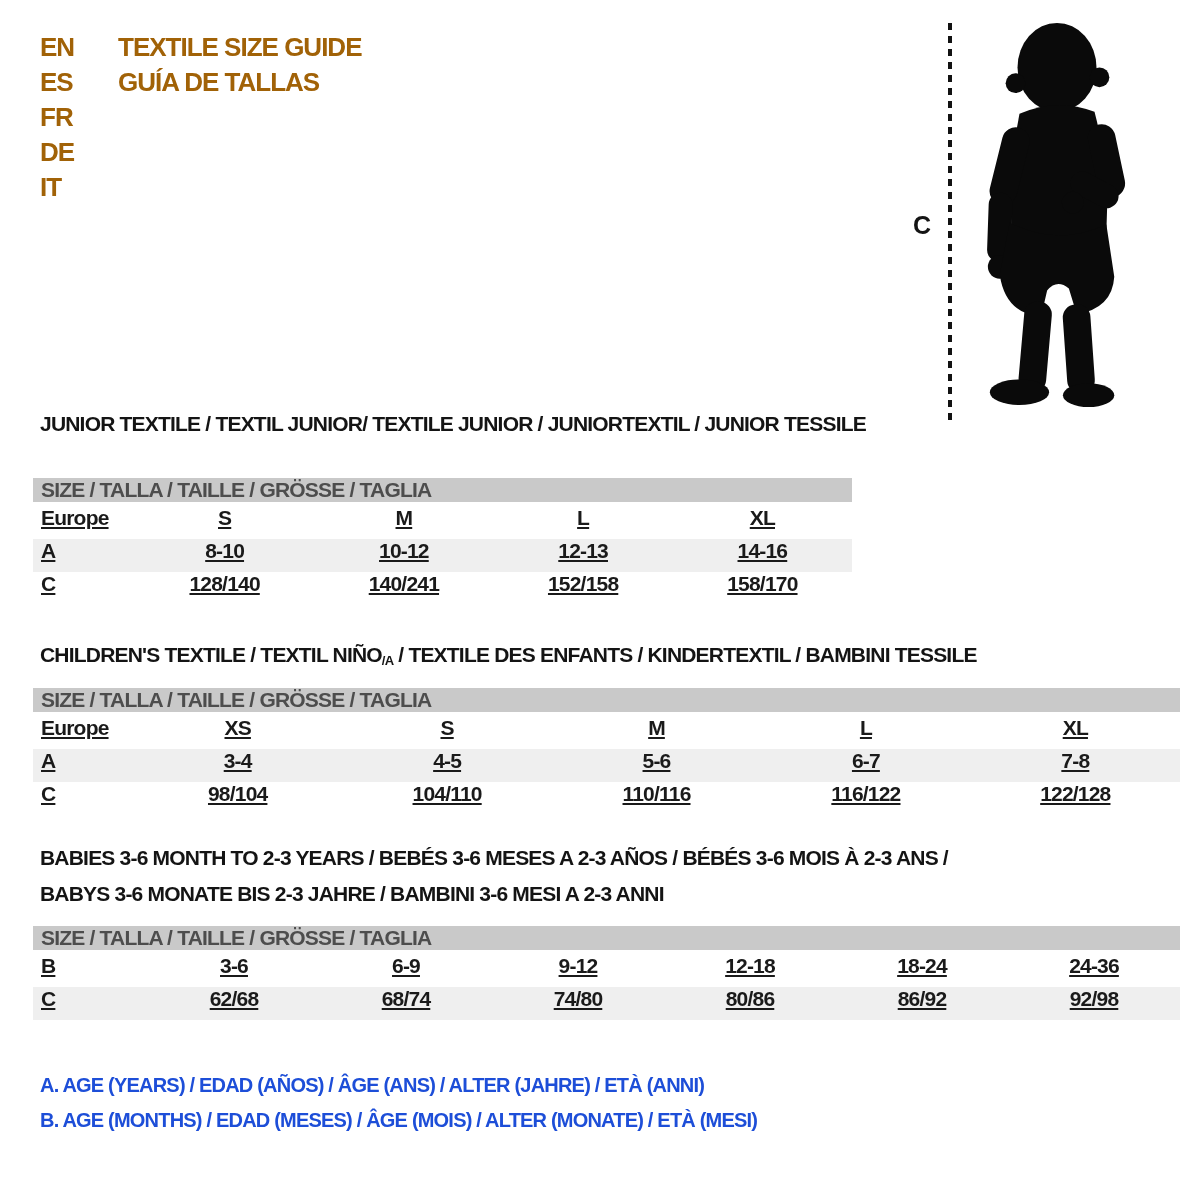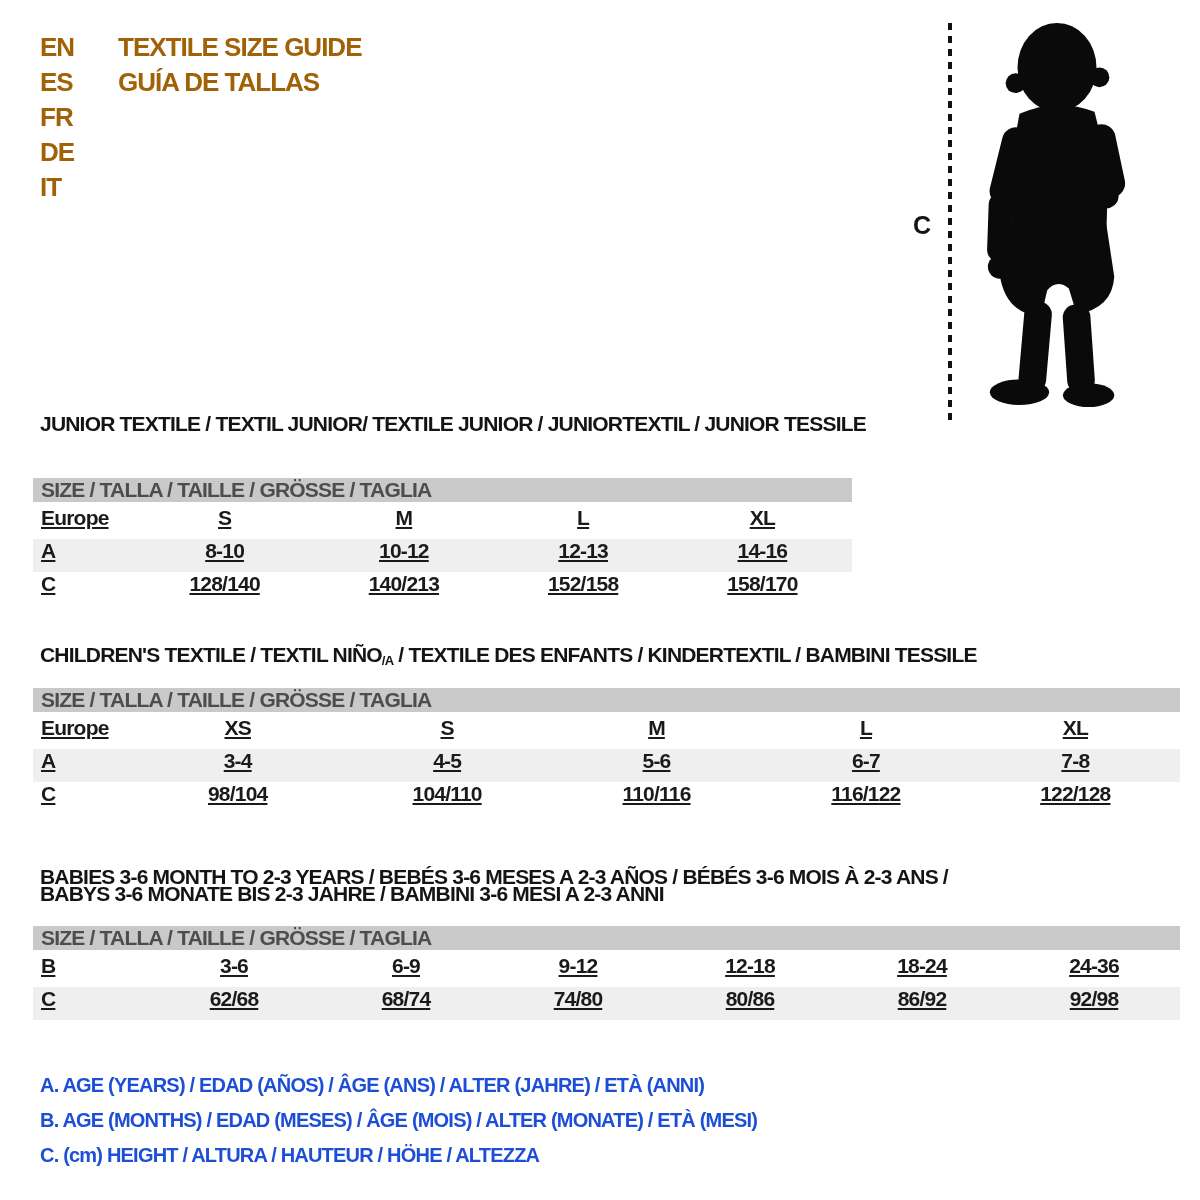--- a/index.html
+++ b/index.html
@@ -131,21 +131,21 @@
     <div class="t-row shade">
       <span class="t-label">A</span>
       <span class="t-cell">8-10</span>
       <span class="t-cell">10-12</span>
       <span class="t-cell">12-13</span>
       <span class="t-cell">14-16</span>
     </div>
     <div class="t-row">
       <span class="t-label">C</span>
       <span class="t-cell">128/140</span>
-      <span class="t-cell">140/213</span>
+      <span class="t-cell">140/241</span>
       <span class="t-cell">152/158</span>
       <span class="t-cell">158/170</span>
     </div>
   </div>
 
   <div class="section-title" style="top:643px;"><span>CHILDREN'S TEXTILE / TEXTIL NIÑO</span><span class="sub-a">/A</span><span> / TEXTILE DES ENFANTS / KINDERTEXTIL / BAMBINI TESSILE</span></div>
 
   <div class="size-table wide" style="top:688px; left:33px; width:1147px;">
     <div class="t-header">
       <span>SIZE / TALLA / TAILLE / GRÖSSE / TAGLIA</span>
@@ -169,21 +169,21 @@
     <div class="t-row">
       <span class="t-label">C</span>
       <span class="t-cell">98/104</span>
       <span class="t-cell">104/110</span>
       <span class="t-cell">110/116</span>
       <span class="t-cell">116/122</span>
       <span class="t-cell">122/128</span>
     </div>
   </div>
 
-  <div class="section-title" style="top:865px;">BABIES 3-6 MONTH TO 2-3 YEARS / BEBÉS 3-6 MESES A 2-3 AÑOS / BÉBÉS 3-6 MOIS À 2-3 ANS /</div>
+  <div class="section-title" style="top:846px;">BABIES 3-6 MONTH TO 2-3 YEARS / BEBÉS 3-6 MESES A 2-3 AÑOS / BÉBÉS 3-6 MOIS À 2-3 ANS /</div>
   <div class="section-title" style="top:882px;">BABYS 3-6 MONATE BIS 2-3 JAHRE / BAMBINI 3-6 MESI A 2-3 ANNI</div>
 
   <div class="size-table babies" style="top:926px; left:33px; width:1147px;">
     <div class="t-header">
       <span>SIZE / TALLA / TAILLE / GRÖSSE / TAGLIA</span>
     </div>
     <div class="t-row">
       <span class="t-label">B</span>
       <span class="t-cell">3-6</span>
       <span class="t-cell">6-9</span>
@@ -199,16 +199,15 @@
       <span class="t-cell">74/80</span>
       <span class="t-cell">80/86</span>
       <span class="t-cell">86/92</span>
       <span class="t-cell">92/98</span>
     </div>
   </div>
 
   <div class="legend">
     <div class="legend-row">A. AGE (YEARS) / EDAD (AÑOS) / ÂGE (ANS) / ALTER (JAHRE) / ETÀ (ANNI)</div>
     <div class="legend-row">B. AGE (MONTHS) / EDAD (MESES) / ÂGE (MOIS) / ALTER (MONATE) / ETÀ (MESI)</div>
-    <div class="legend-row">C. (cm) HEIGHT / ALTURA / HAUTEUR / HÖHE / ALTEZZA</div>
   </div>
 
 </div>
 
 </body></html>

